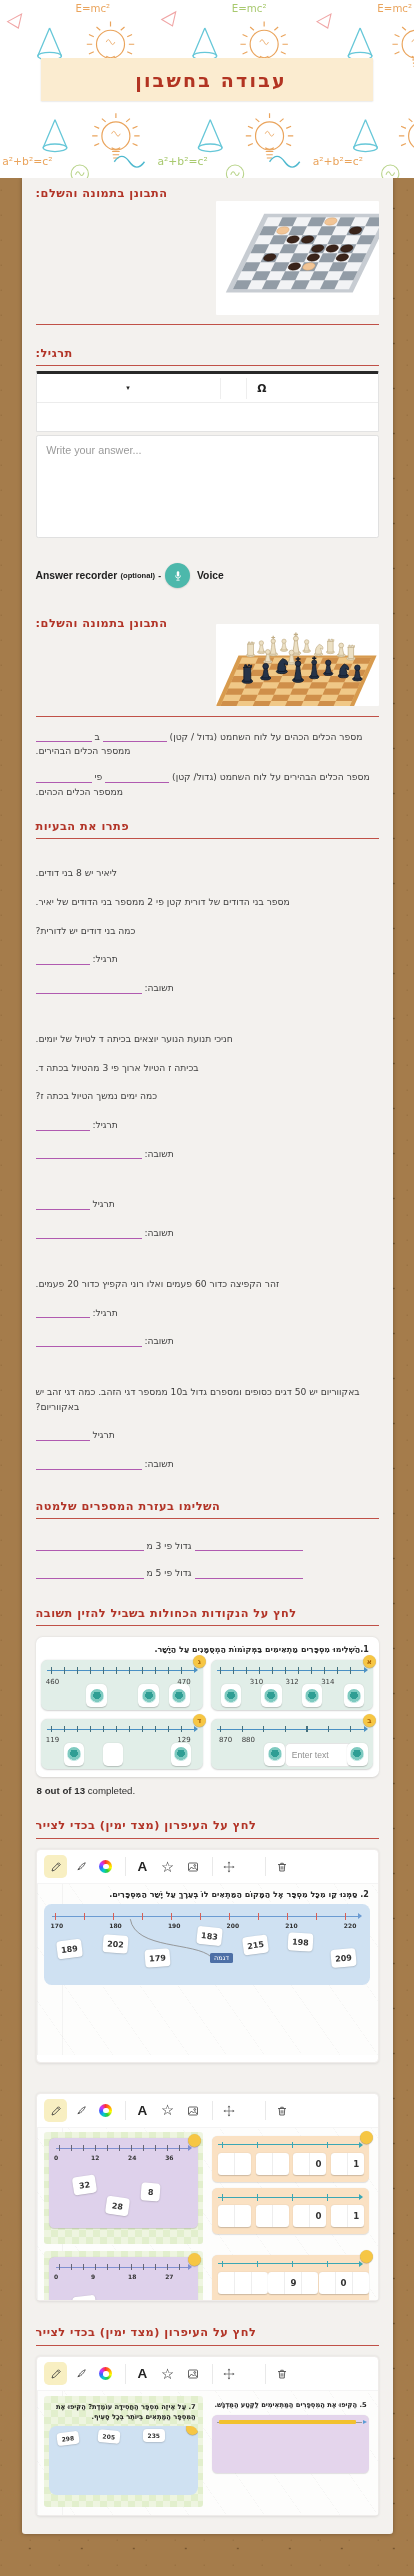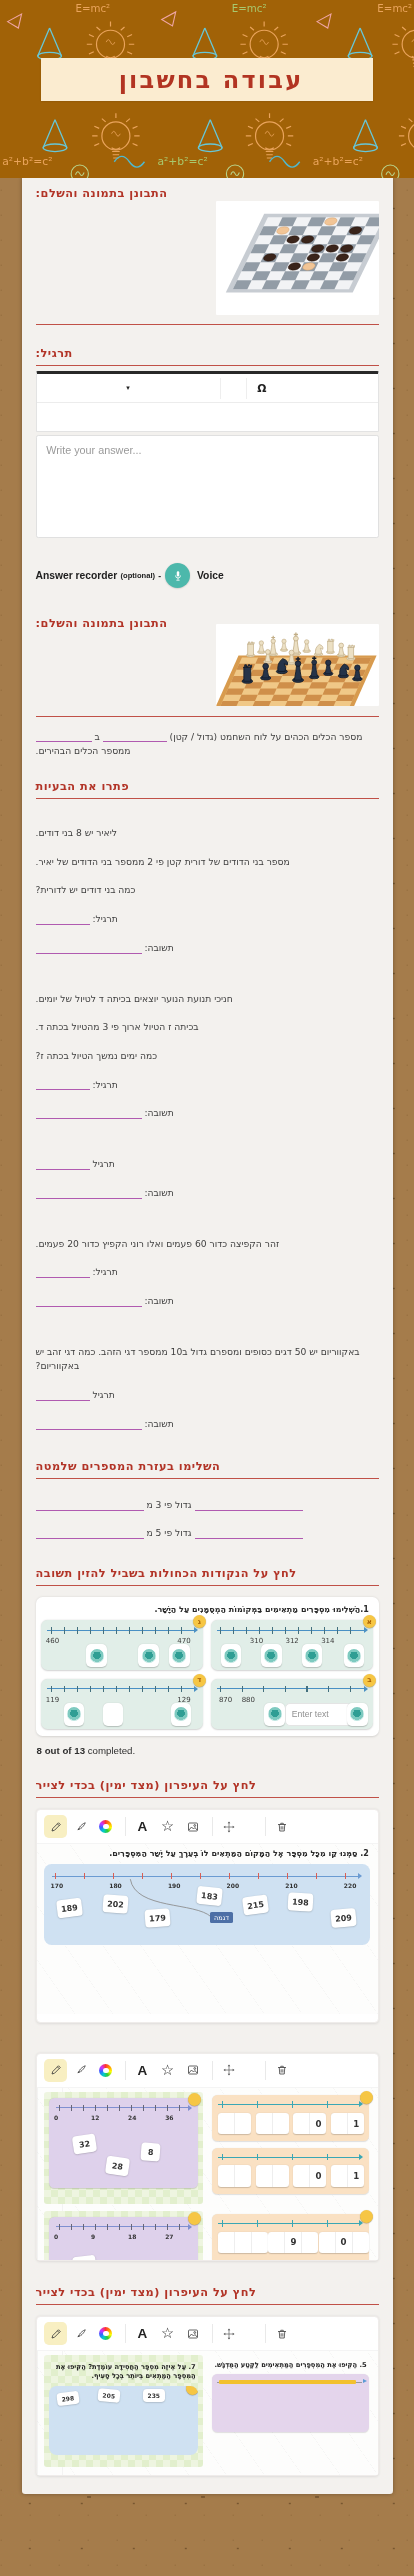--- a/index.html
+++ b/index.html
@@ -8,24 +8,24 @@
     font-family:"DejaVu Sans",sans-serif;
     background-color:#a57c4b;
     background-image:
       radial-gradient(rgba(64,40,14,.45) 1.1px, transparent 1.3px),
       radial-gradient(rgba(120,85,40,.55) 0.6px, transparent 0.8px),
       radial-gradient(rgba(54,32,10,.35) 1.6px, transparent 1.8px);
     background-size:52px 45px,29px 25px,114px 96px;
     background-position:3.8px 6px,15.7px 2.7px,32px 49px;
   }
   
-  .band{position:relative;width:414px;height:178px;background:#a16207;overflow:hidden;}
+  .band{position:relative;width:414px;height:178px;background:#ffffff;overflow:hidden;}
   .banner{position:absolute;left:41px;right:41px;top:58px;height:43px;background:#fbecd0;
     display:flex;align-items:center;justify-content:center;box-shadow:0 0.5px 1.6px rgba(0,0,0,.15);}
-  .banner span{font-size:24px;font-weight:bold;color:#b23422;letter-spacing:2.2px;margin-left:8px;}
+  .banner span{font-size:19px;font-weight:bold;color:#b23422;letter-spacing:2.2px;margin-left:8px;}
   
   .sheet{width:371px;margin:0 auto;background:#f3f1ee;border-radius:0 0 3.2px 3.2px;
     box-shadow:0 0 4.3px rgba(0,0,0,.3);box-sizing:border-box;padding:8.6px 14px 18.3px 14px;}
   .rtitle{direction:rtl;text-align:left;color:#b23427;font-size:11.3px;font-weight:bold;
     letter-spacing:0.5px;margin:0;}
   .rdiv{border:none;border-top:1.1px solid #c05047;margin:5.4px 0 0 0;}
   .qtext{direction:rtl;text-align:left;font-size:9.2px;color:#3f3f3f;margin:0;line-height:1.6;}
   .blank{display:inline-block;border-bottom:1.1px solid #b05ab0;height:9.7px;vertical-align:-2.7px;}
   .bw1{width:64px}.bw2{width:56px}.bw3{width:54px}.bw4{width:106px}.bw5{width:108px}
   .sec-head{position:relative;}
@@ -372,20 +372,27 @@
     </div>
   </div>
   <hr class="rdiv">
   <p class="qtext" style="margin-top:13px;">
     <span>מספר הכלים הכהים על לוח השחמט (גדול / קטן)</span>
     <span class="blank bw1"></span>
     <span>ב</span>
     <span class="blank bw2"></span>
     <span>ממספר הכלים הבהירים.</span>
   </p>
+  <p class="qtext" style="margin-top:10.8px;">
+    <span>מספר הכלים הבהירים על לוח השחמט (גדול/ קטן)</span>
+    <span class="blank bw1"></span>
+    <span>פי</span>
+    <span class="blank bw2"></span>
+    <span>ממספר הכלים הכהים.</span>
+  </p>
 
   <div style="margin-top:20.5px;">
     <h2 class="rtitle">פתרו את הבעיות</h2>
     <hr class="rdiv">
 
     <div class="problem" style="margin-top:27px;">
       <p class="qtext">ליאיר יש 8 בני דודים.</p>
       <p class="qtext">מספר בני הדודים של דורית קטן פי 2 ממספר בני הדודים של יאיר.</p>
       <p class="qtext">כמה בני דודים יש לדורית?</p>
       <p class="qtext"><span>תרגיל:</span> <span class="blank bw3"></span></p>

